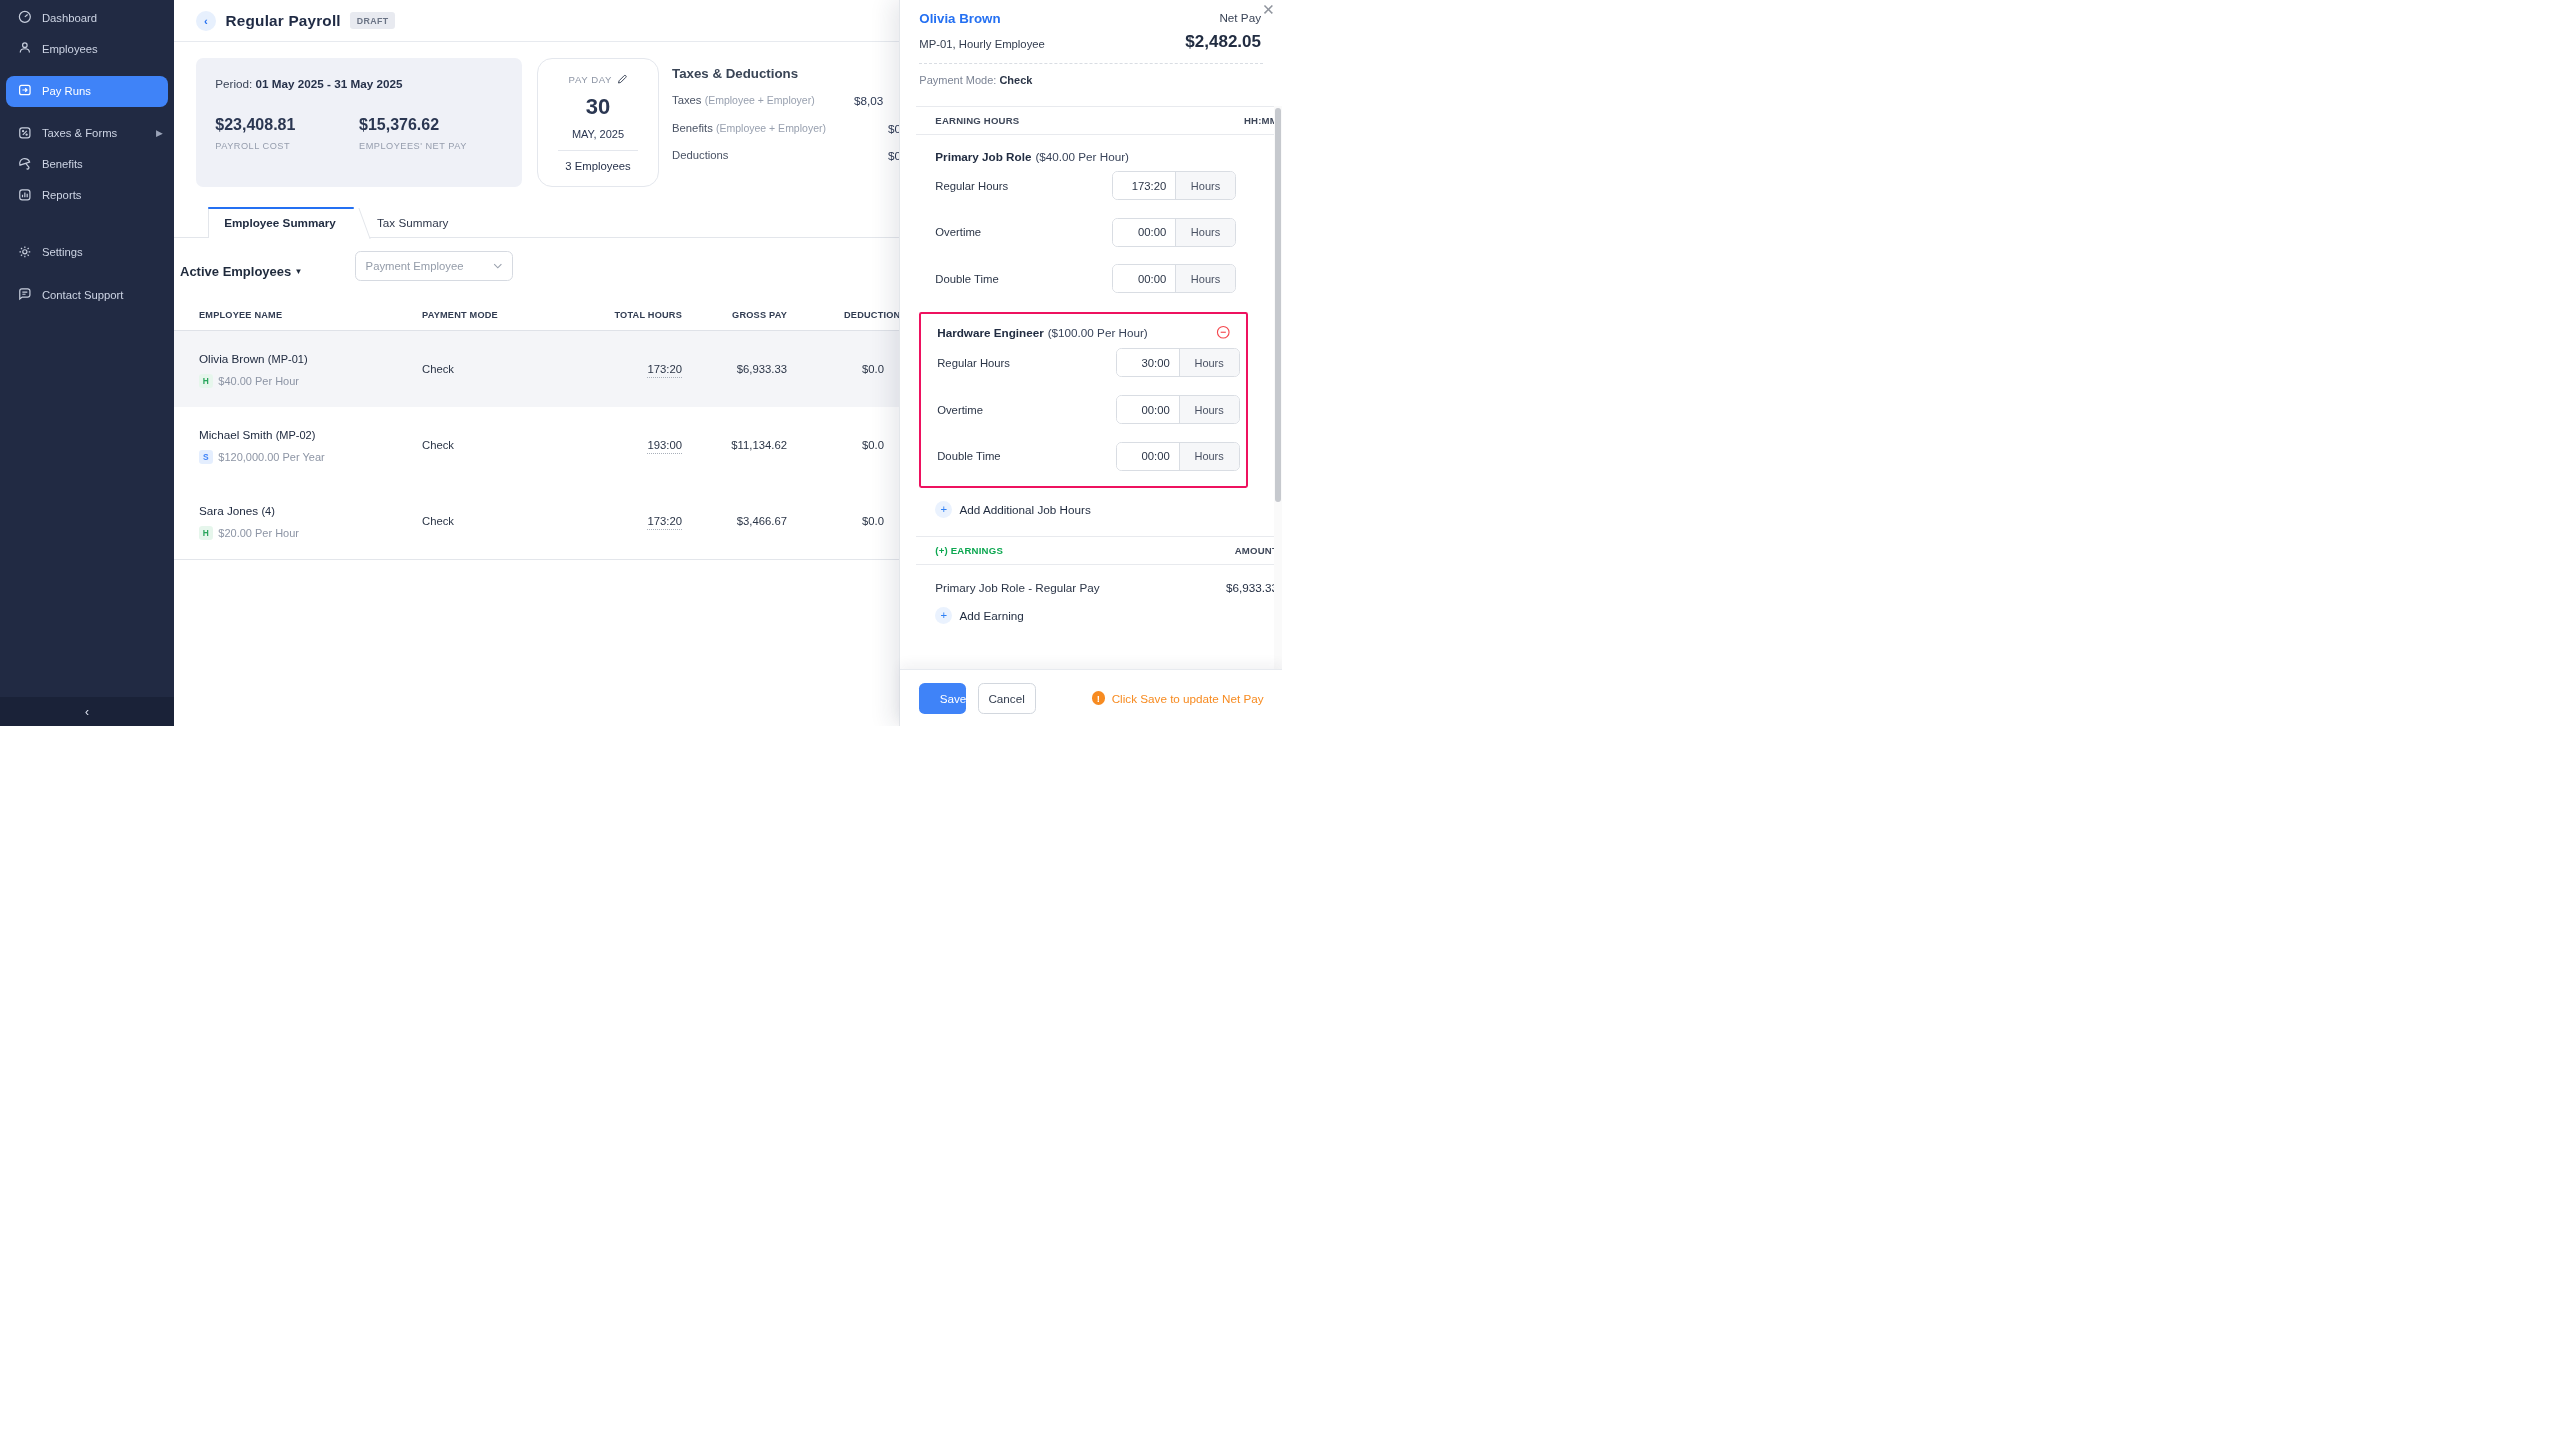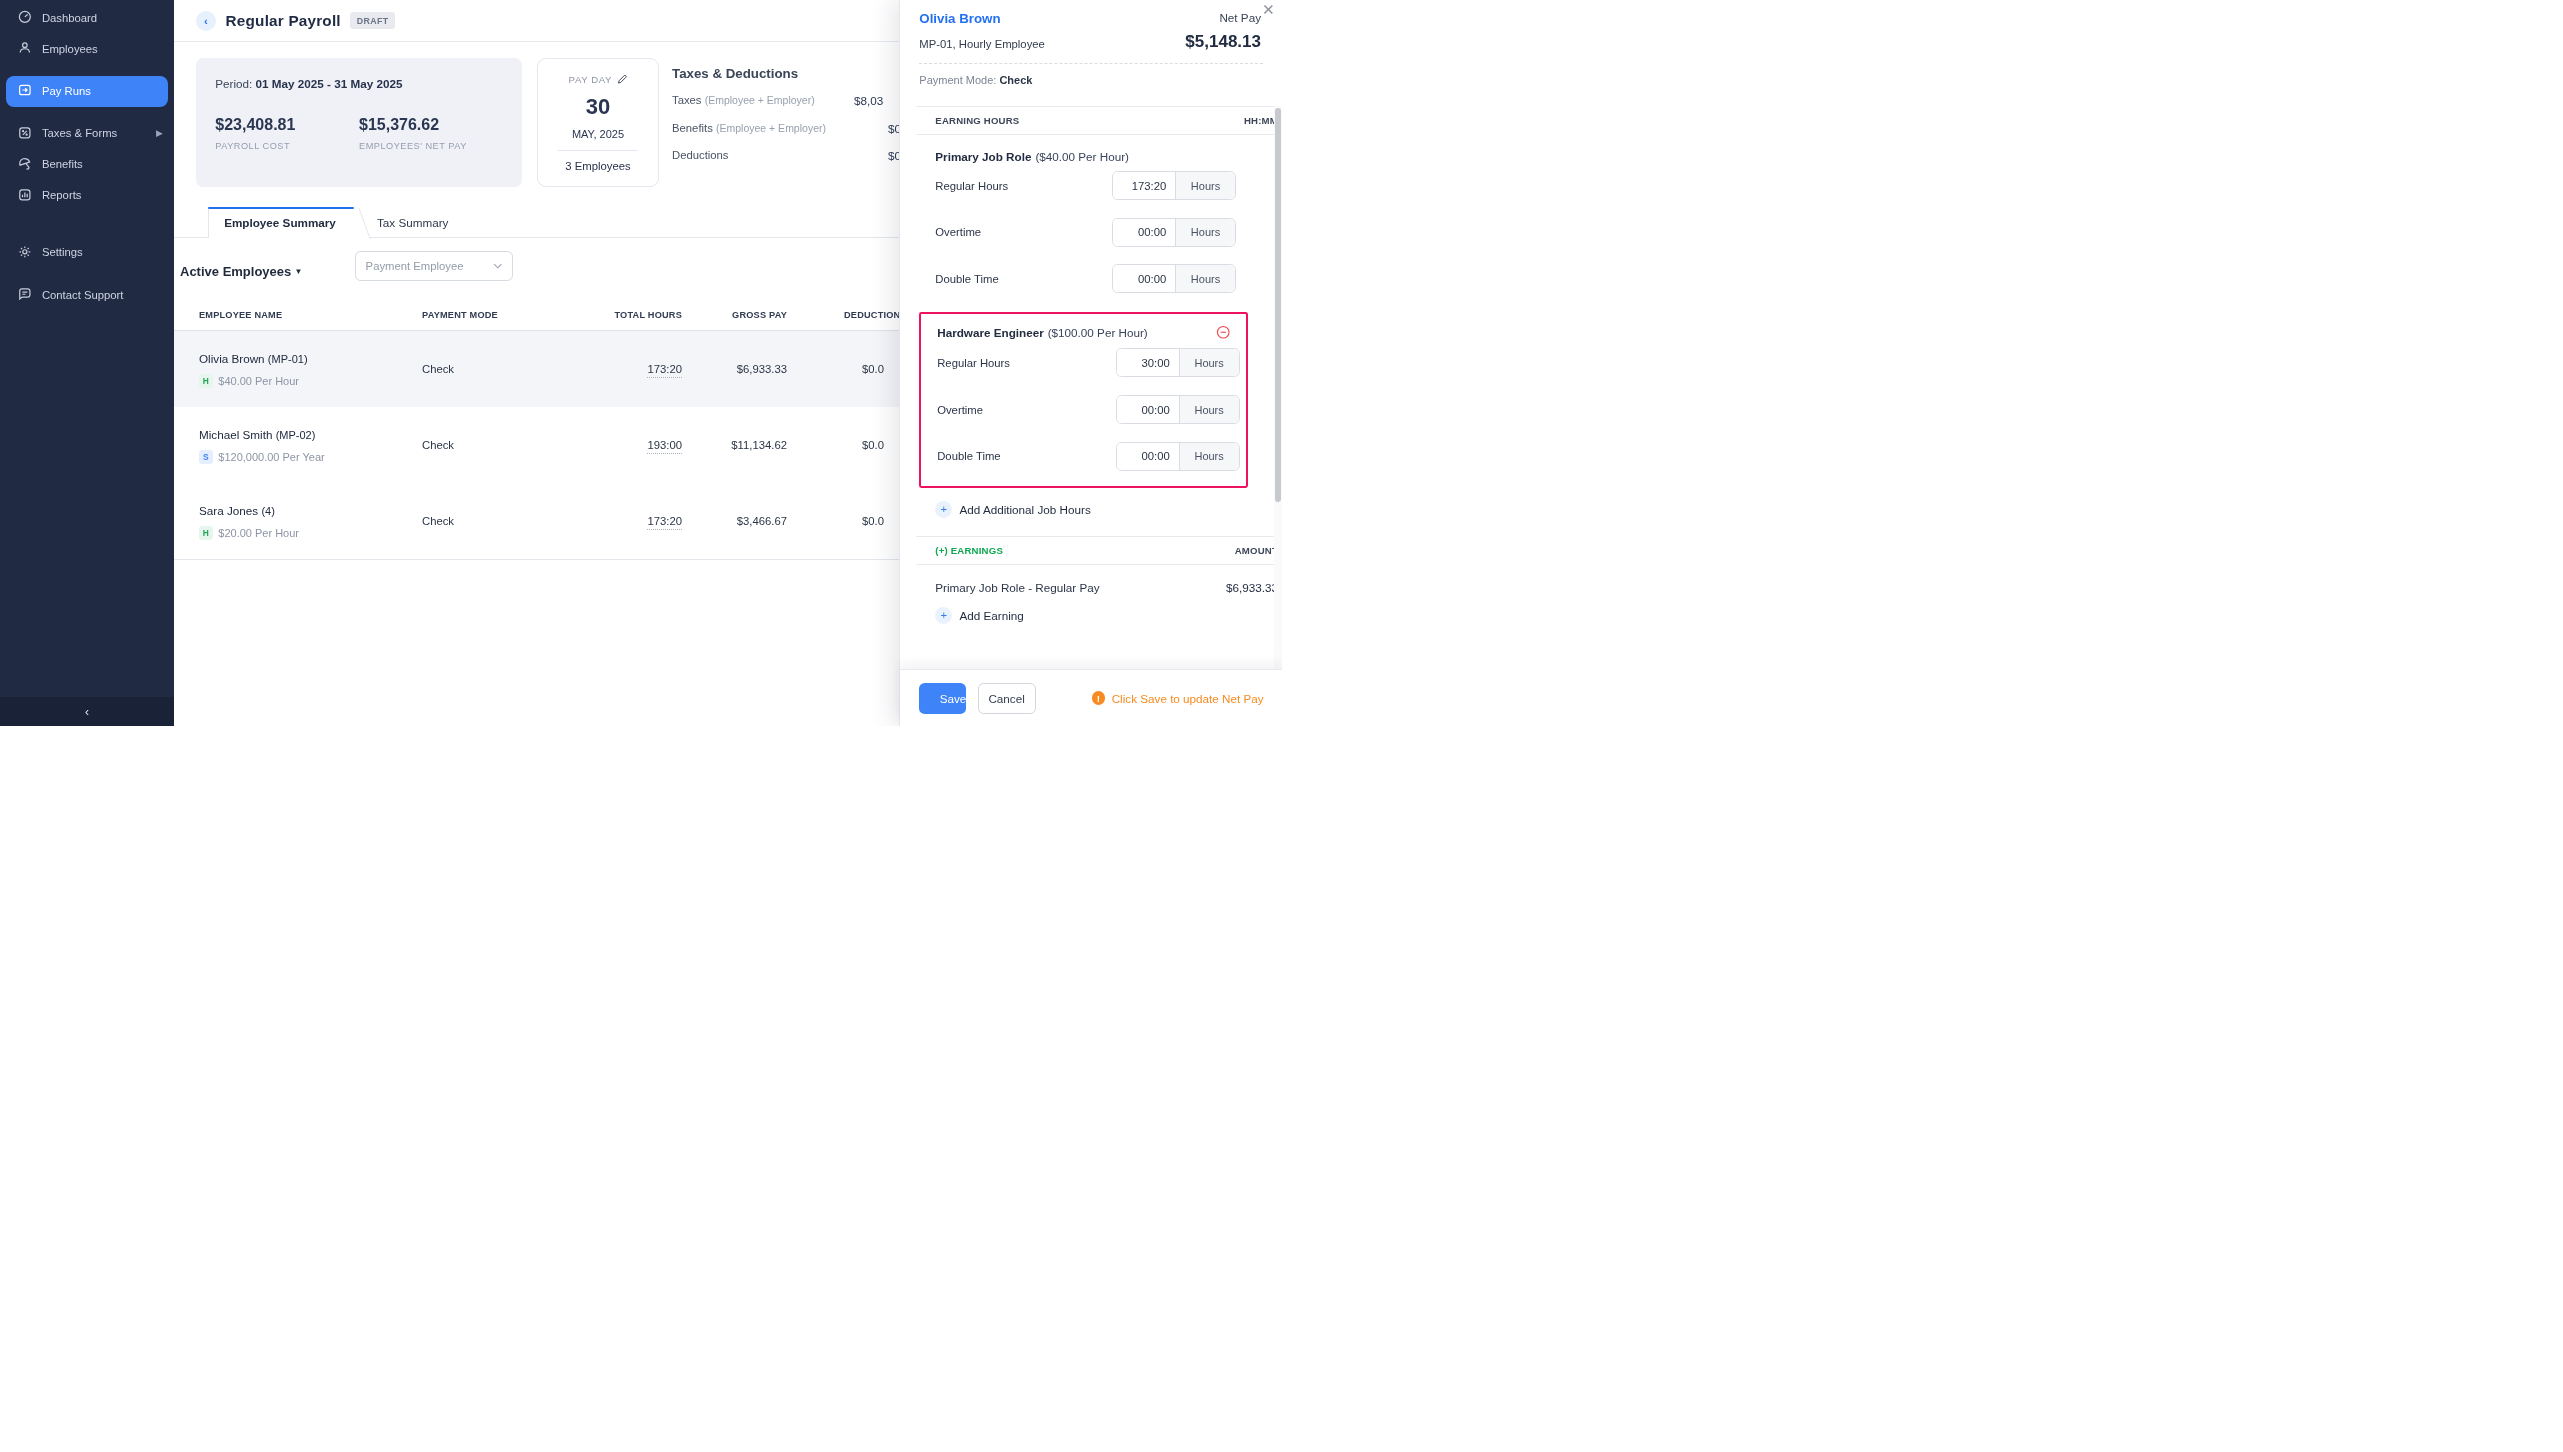--- a/index.html
+++ b/index.html
@@ -28,21 +28,21 @@
   .draft-badge { background:#E8EAF0; color:#6B7485; font-size:8.8px; font-weight:700; letter-spacing:0.4px; padding:3.2px 6.4px; border-radius:3.2px; }
 
   .period-card { position:absolute; left:22px; top:58px; width:326px; height:129px; background:#EFF1F7; border-radius:7.2px; padding:19.3px; }
   .period-line { font-size:11.7px; color:#3C4659; }
   .period-line b { color:#27324B; font-weight:700; }
   .period-cols { display:flex; margin-top:26px; }
   .pcol { width:157px; }
   .pcol .amt { font-size:16px; font-weight:700; color:#2B3752; }
   .pcol .lbl { margin-top:6.4px; font-size:9.2px; letter-spacing:0.5px; color:#959DAD; }
 
-  .payday-card { position:absolute; left:363px; top:58px; width:122px; height:129px; background:#fff; border:0.8px solid #E4E7ED; border-radius:9px; text-align:center; padding-top:14.5px; }
+  .payday-card { position:absolute; left:363px; top:58px; width:122px; height:129px; background:#fff; border:0.8px solid #E4E7ED; border-radius:15px; text-align:center; padding-top:14.5px; }
   .payday-lbl { font-size:9.6px; letter-spacing:0.6px; color:#8D95A5; display:flex; align-items:center; justify-content:center; gap:4.8px; }
   .payday-day { font-size:22px; font-weight:700; color:#2B3752; margin-top:8px; }
   .payday-my { font-size:11px; color:#2B3752; margin-top:8px; }
   .payday-div { width:80px; height:0.8px; background:#E4E7ED; margin:9.6px auto 0; }
   .payday-emp { font-size:11.3px; color:#27324B; margin-top:9.6px; }
 
   .taxdx { position:absolute; left:498px; top:66px; width:418px; }
   .taxdx-title { font-size:13.3px; font-weight:700; color:#3A4556; }
   .taxdx-row { position:relative; margin-top:13px; font-size:11.3px; color:#4A5365; height:14.5px; }
   .taxdx-row .sub { color:#98A0AF; font-size:10.5px; }
@@ -324,21 +324,21 @@
       </div>
       <div class="table-bottom"></div>
     </div>
   </main>
 
   <aside class="drawer">
     <div class="dr-head">
       <div class="dr-name">Olivia Brown</div>
       <div class="dr-netpay-lbl">Net Pay</div>
       <div class="dr-sub">MP-01, Hourly Employee</div>
-      <div class="dr-netpay">$5,148.13</div>
+      <div class="dr-netpay">$2,482.05</div>
     </div>
     <div class="dr-dash"></div>
     <div class="dr-paymode">
       <span>Payment Mode:</span>
       <b>Check</b>
     </div>
 
     <div class="dr-body">
       <div class="sec-head">
         <span>EARNING HOURS</span>

